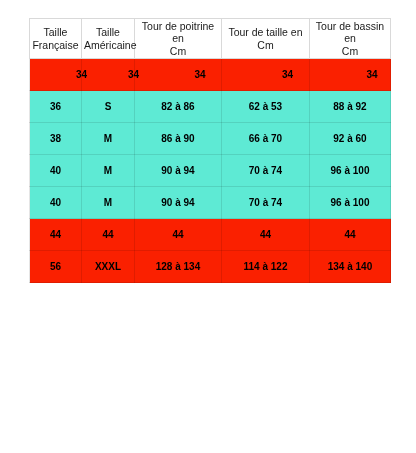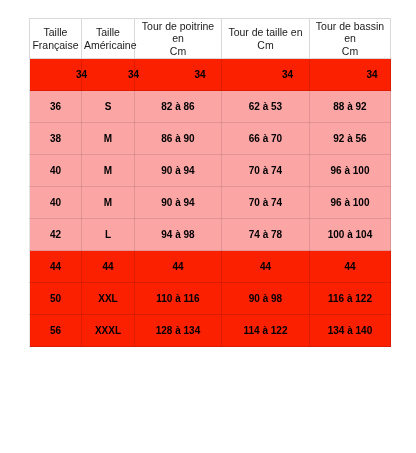--- a/index.html
+++ b/index.html
@@ -51,21 +51,21 @@
     font-weight: bold;
     font-size: 10px;
     color: #000000;
     height: 31px;
     border-color: rgba(0,0,0,0.10);
   }
   tr.row-red td {
     background: #fa2000;
   }
   tr.row-green td {
-    background: #fca5a5;
+    background: #5eead4;
   }
   table.size-chart tbody tr:first-child td {
     border-top: 1px solid #d9d9d9;
     padding-left: 46px;
   }
 </style>
 </head>
 <body>
 
 <div id="size-chart-wrap">
@@ -114,56 +114,42 @@
           <td>S</td>
           <td>82 à 86</td>
           <td>62 à 53</td>
           <td>88 à 92</td>
         </tr>
         <tr class="row-green">
           <td>38</td>
           <td>M</td>
           <td>86 à 90</td>
           <td>66 à 70</td>
-          <td>92 à 56</td>
+          <td>92 à 60</td>
         </tr>
         <tr class="row-green">
           <td>40</td>
           <td>M</td>
           <td>90 à 94</td>
           <td>70 à 74</td>
           <td>96 à 100</td>
         </tr>
         <tr class="row-green">
           <td>40</td>
           <td>M</td>
           <td>90 à 94</td>
           <td>70 à 74</td>
           <td>96 à 100</td>
         </tr>
-        <tr class="row-green">
-          <td>42</td>
-          <td>L</td>
-          <td>94 à 98</td>
-          <td>74 à 78</td>
-          <td>100 à 104</td>
-        </tr>
         <tr class="row-red">
           <td>44</td>
           <td>44</td>
           <td>44</td>
           <td>44</td>
           <td>44</td>
-        </tr>
-        <tr class="row-red">
-          <td>50</td>
-          <td>XXL</td>
-          <td>110 à 116</td>
-          <td>90 à 98</td>
-          <td>116 à 122</td>
         </tr>
         <tr class="row-red">
           <td>56</td>
           <td>XXXL</td>
           <td>128 à 134</td>
           <td>114 à 122</td>
           <td>134 à 140</td>
         </tr>
       </tbody>
   </table>

